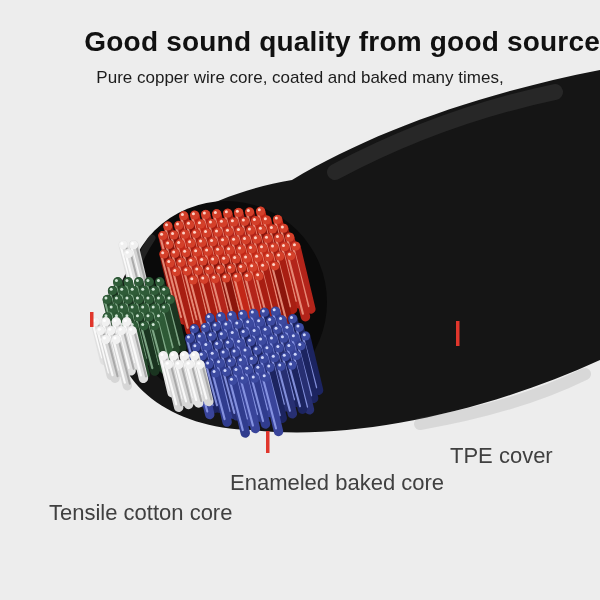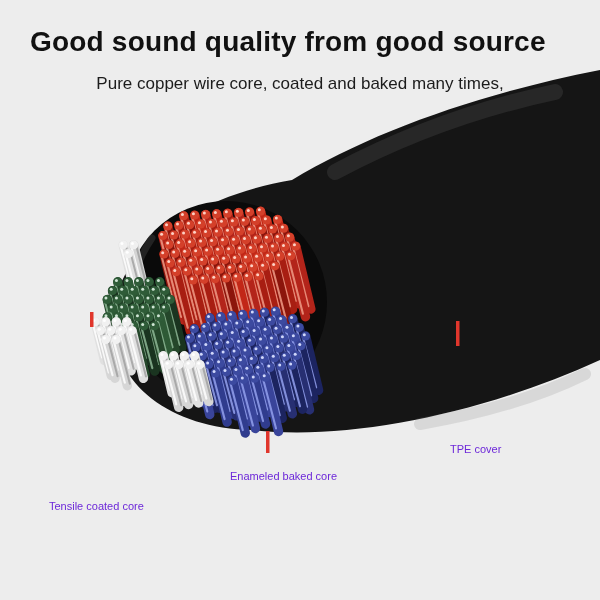--- a/index.html
+++ b/index.html
@@ -5,31 +5,31 @@
   html,body{margin:0;padding:0;}
   body{
     width:600px;height:600px;
     background:var(--background,#ededed);
     font-family:"Liberation Sans",sans-serif;
     overflow:hidden;
   }
   .stage{position:relative;width:600px;height:600px;overflow:hidden;background:var(--background,#ededed);}
   .headline{
     position:absolute;top:26px;left:0;right:0;
-    text-align:left;font-size:28px;font-weight:700;
-    color:var(--text,#111);letter-spacing:.2px;padding-left:30px;
+    text-align:right;font-size:28px;font-weight:700;
+    color:var(--text,#111);letter-spacing:.2px;
   }
   .subline{
     position:absolute;left:0;right:0;text-align:center;
-    font-size:17px;font-weight:400;color:#1c1c1c;margin-top:6px;
+    font-size:17px;font-weight:400;color:#1c1c1c;
   }
   .sub1{top:68px}
   .sub2{top:98px}
   .callout{
-    position:absolute;font-size:11px;color:#6d28d9;white-space:nowrap;
+    position:absolute;font-size:22px;color:#404040;white-space:nowrap;
   }
   .co-tensile{left:49px;top:500px}
   .co-enameled{left:230px;top:470px}
   .co-tpe{left:450px;top:443px}
   svg.scene{position:absolute;left:0;top:0;}
   .cable{fill:var(--cable-black,#151515);}
   .face{fill:#0a0a0a;}
   .tick{fill:var(--marker-red,#e0362c);}
   .sheen{stroke:#787878;fill:none;opacity:.18;stroke-linecap:round;}
   .rim{stroke:#3a3a3a;fill:none;opacity:.5;stroke-linecap:round;}
@@ -934,17 +934,17 @@
           <circle cx="200" cy="364.64" r="4.5" fill="#f1f1f1"></circle>
           <circle cx="198.7" cy="363.24" r="1.5" fill="#ffffff" opacity="0.95"></circle>
         </g>
       </g>
 
     <rect class="tick" x="90" y="312" width="3.5" height="15"></rect>
     <rect class="tick" x="266" y="431" width="3.5" height="22"></rect>
     <rect class="tick" x="456" y="321" width="3.5" height="25"></rect>
   </svg>
 
-  <div class="callout co-tensile">Tensile coated core</div>
+  <div class="callout co-tensile">Tensile cotton core</div>
   <div class="callout co-enameled">Enameled baked core</div>
   <div class="callout co-tpe">TPE cover</div>
 
 </div>
 
 </body></html>

